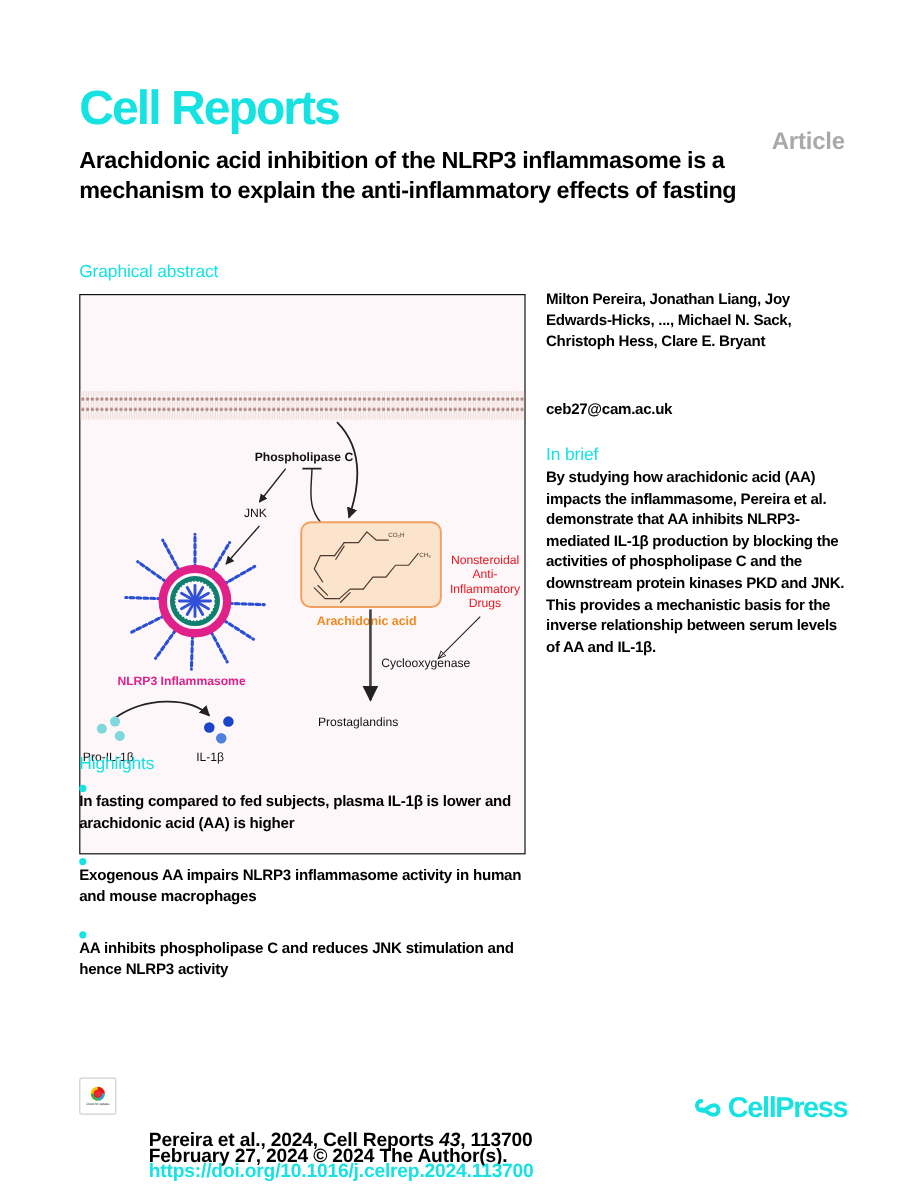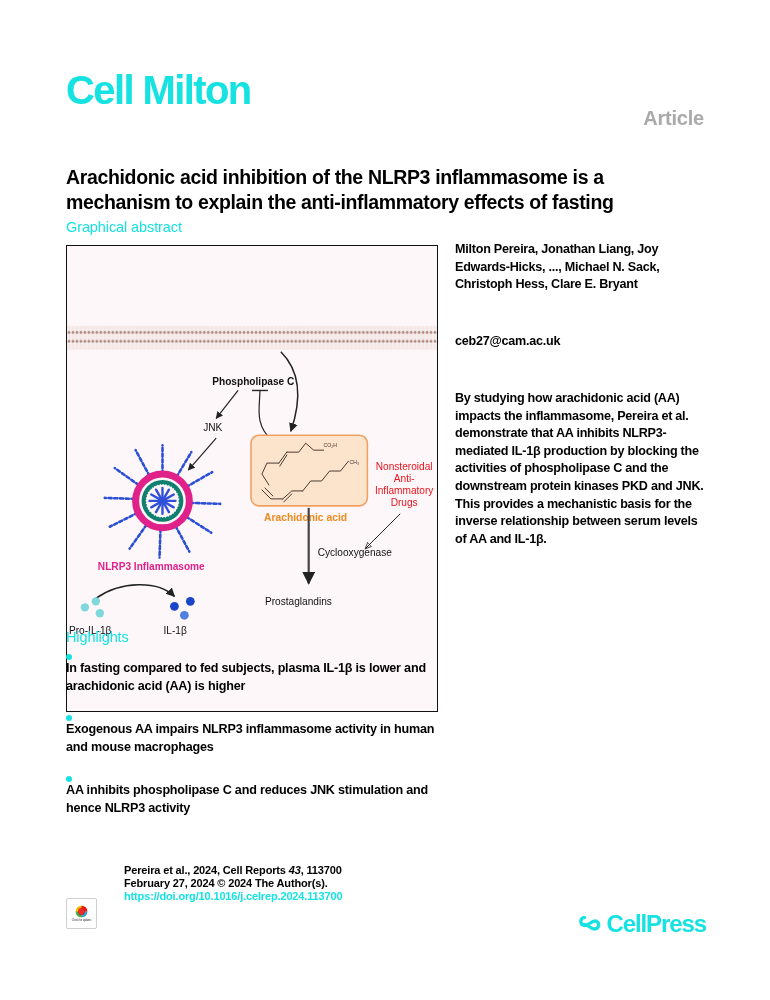--- a/index.html
+++ b/index.html
@@ -46,21 +46,20 @@
   .paper-title {
     position: absolute;
     left: 66px;
     top: 122px;
     width: 640px;
     font-size: 19.5px;
     font-weight: bold;
     line-height: 24.5px;
     letter-spacing: -0.35px;
     color: #000;
-    margin-top: 43px;
   }
 
   
   .sec-heading {
     color: #16e2e2;
     font-size: 14.5px;
     font-weight: normal;
     letter-spacing: -0.1px;
   }
 
@@ -141,22 +140,22 @@
     font-size: 12.6px;
     line-height: 17.6px;
     font-weight: bold;
     letter-spacing: -0.25px;
   }
 
   
   .footer-cite {
     position: absolute;
     left: 124px;
-    top: 864px;
-    font-size: 11px;
+    top: 944px;
+    font-size: 16px;
     line-height: 13.2px;
     font-weight: bold;
     letter-spacing: -0.15px;
   }
   .footer-doi {
     color: #16e2e2;
     font-weight: bold;
   }
   .crossmark {
     position: absolute;
@@ -197,21 +196,21 @@
     margin-left: 3px;
   }
   .italic { font-style: italic; }
 </style>
 </head>
 <body>
 
 <div class="page">
 
   <div class="article-label">Article</div>
-  <div class="journal-title">Cell Milton</div>
+  <div class="journal-title">Cell Reports</div>
   <div class="paper-title">Arachidonic acid inhibition of the NLRP3 inflammasome is a mechanism to explain the anti-inflammatory effects of fasting</div>
 
   <div class="sec-heading ga-heading">Graphical abstract</div>
 
   <div class="ga-box">
     <svg class="ga-svg" viewBox="0 0 372 369" xmlns="http://www.w3.org/2000/svg">
       <defs>
         <marker id="ah" markerWidth="7" markerHeight="7" refX="5.4" refY="3" orient="auto">
           <path d="M0,0 L6,3 L0,6 z" fill="#222"></path>
         </marker>
@@ -348,20 +347,21 @@
     <div class="hl-item">
       <span class="hl-bullet"></span>
       <span class="hl-text">AA inhibits phospholipase C and reduces JNK stimulation and hence NLRP3 activity</span>
     </div>
   </div>
 
   <div class="rcol authors-body">Milton Pereira, Jonathan Liang, Joy Edwards-Hicks, ..., Michael N. Sack, Christoph Hess, Clare E. Bryant</div>
 
   <div class="rcol corr-body">ceb27@cam.ac.uk</div>
 
+  <div class="rcol sec-heading brief-heading">In brief</div>
   <div class="rcol brief-body">By studying how arachidonic acid (AA) impacts the inflammasome, Pereira et al. demonstrate that AA inhibits NLRP3-mediated IL-1β production by blocking the activities of phospholipase C and the downstream protein kinases PKD and JNK. This provides a mechanistic basis for the inverse relationship between serum levels of AA and IL-1β.</div>
 
   <div class="crossmark">
     <svg width="13" height="13" viewBox="0 0 20 20">
       <circle cx="10" cy="10" r="9" fill="#f2c200"></circle>
       <path d="M10,1 A9,9 0 0,1 19,10 L10,10 z" fill="#e8141c"></path>
       <path d="M19,10 A9,9 0 0,1 10,19 L10,10 z" fill="#2aa3d8"></path>
       <path d="M10,19 A9,9 0 0,1 1,10 L10,10 z" fill="#3fae49"></path>
       <circle cx="10" cy="10" r="5.2" fill="#e8141c"></circle>
       <circle cx="10" cy="10" r="4.2" fill="#ffffff" opacity="0.1"></circle>

